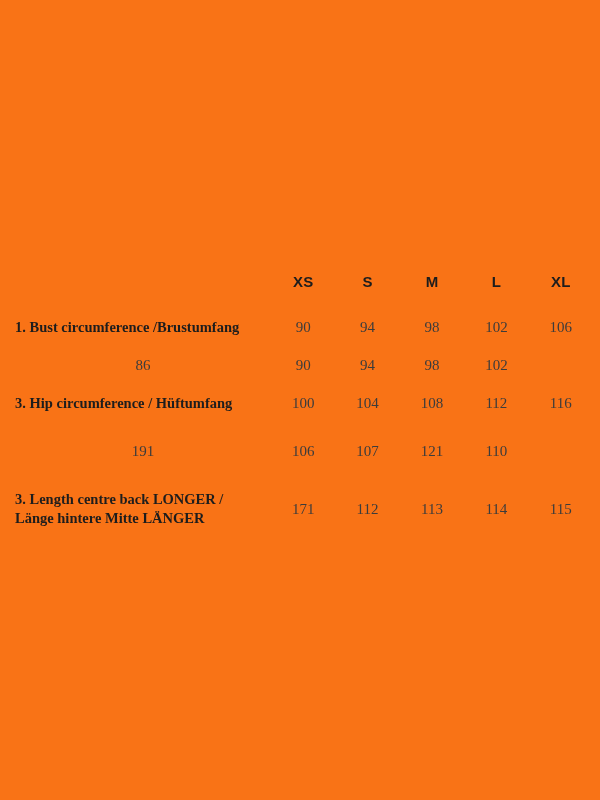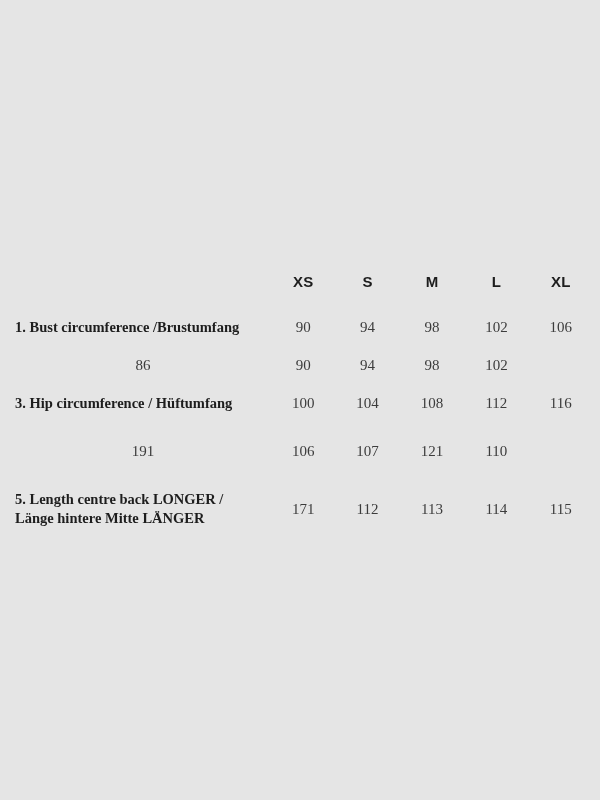--- a/index.html
+++ b/index.html
@@ -5,21 +5,21 @@
   html, body {
     margin: 0;
     padding: 0;
     background: #ffffff;
     font-family: "Liberation Sans", "DejaVu Sans", sans-serif;
   }
   .page {
     position: relative;
     width: 600px;
     height: 800px;
-    background: #e5e5e5;
+    background: #f97316;
     overflow: hidden;
   }
   .size-chart {
     position: absolute;
     left: 15px;
     top: 268px;
     width: 578px;
   }
   .chart-row {
     display: grid;
@@ -100,21 +100,21 @@
 
     <div class="chart-row data-row two-line">
       <div class="value-cell">191</div>
       <div class="value-cell">106</div>
       <div class="value-cell">107</div>
       <div class="value-cell">121</div>
       <div class="value-cell">110</div>
     </div>
 
     <div class="chart-row data-row two-line">
-      <div class="row-label">5. Length centre back LONGER / Länge hintere Mitte LÄNGER</div>
+      <div class="row-label">3. Length centre back LONGER / Länge hintere Mitte LÄNGER</div>
       <div class="value-cell">171</div>
       <div class="value-cell">112</div>
       <div class="value-cell">113</div>
       <div class="value-cell">114</div>
       <div class="value-cell">115</div>
     </div>
 
   </div>
 </div>
 

